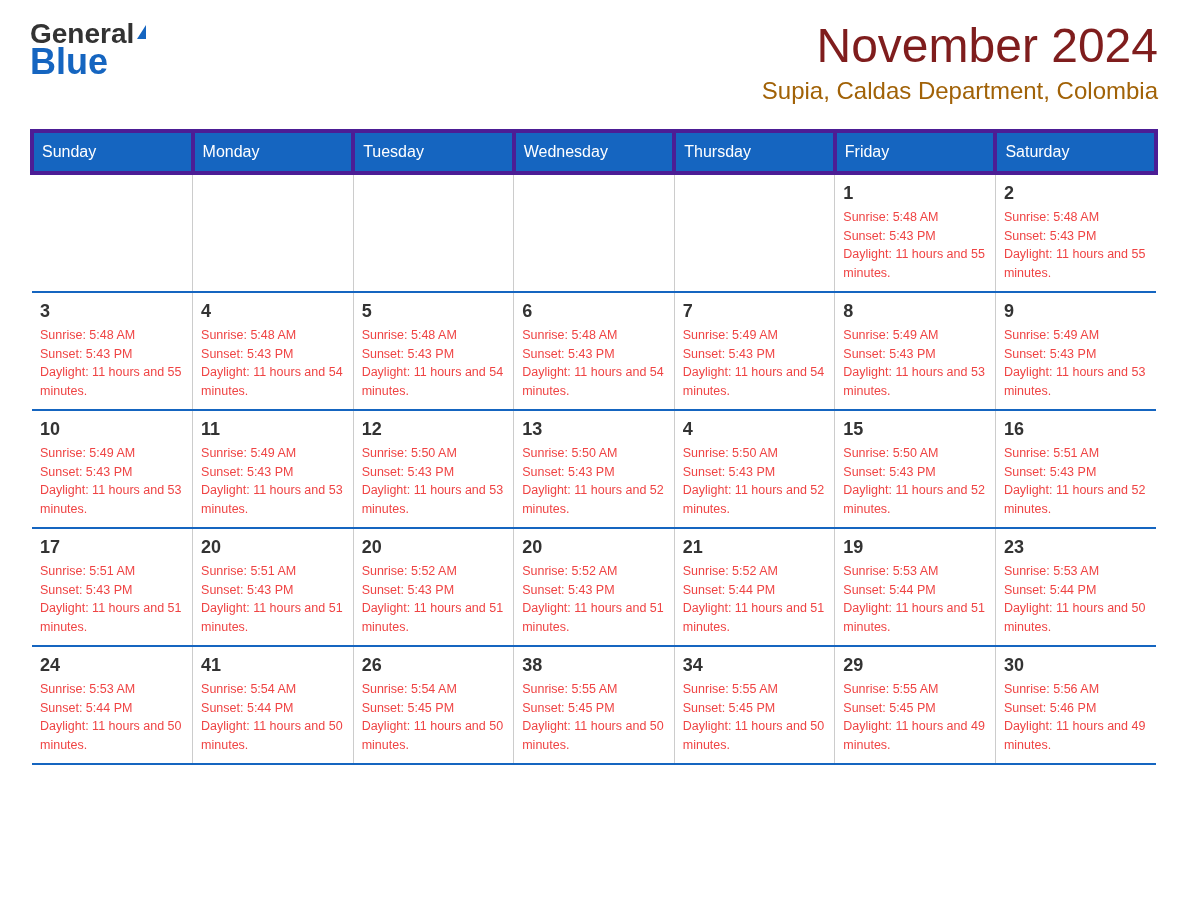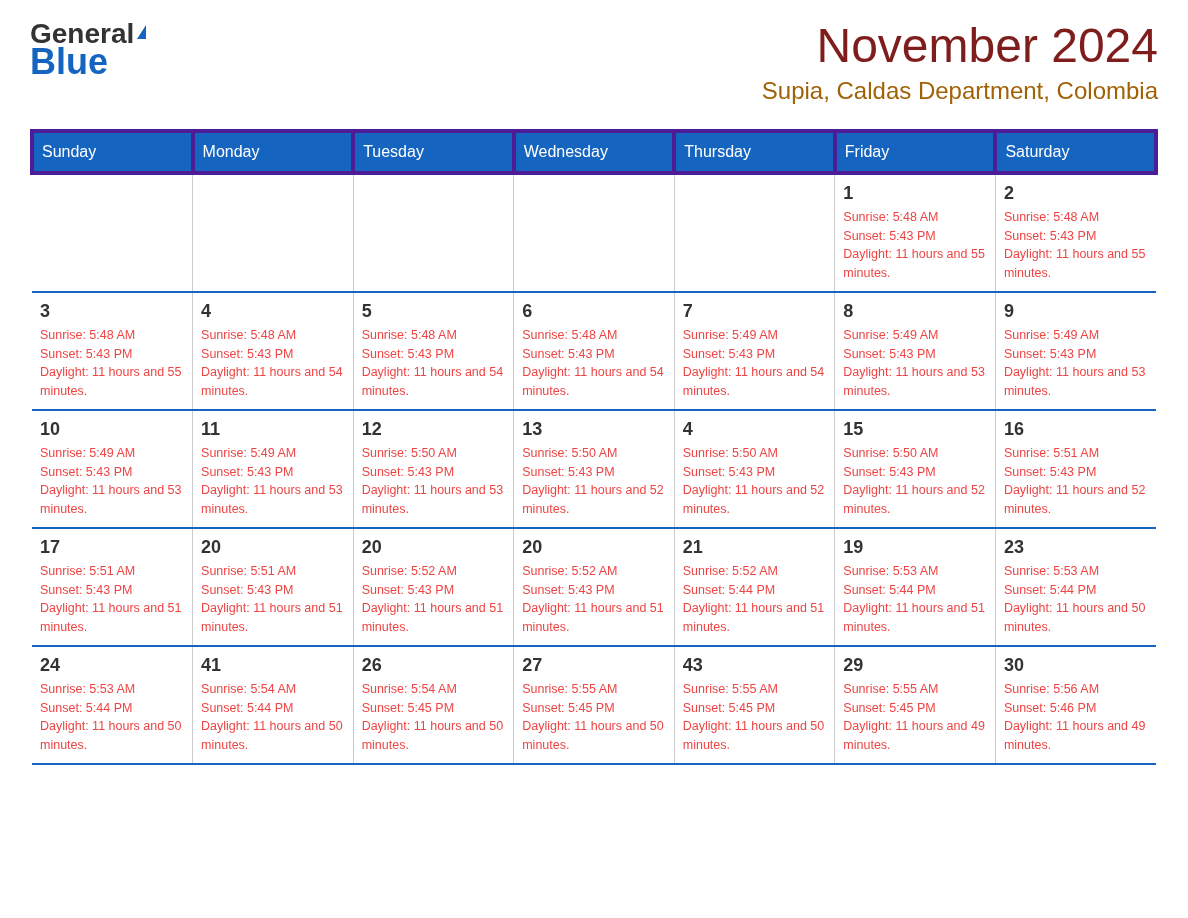--- a/index.html
+++ b/index.html
@@ -282,27 +282,27 @@
           Sunrise: 5:54 AM<br>Sunset: 5:44 PM<br>Daylight: 11 hours and 50 minutes.
         </div>
       </td>
         <td>
         <span class="day-num">26</span>
         <div class="day-info">
           Sunrise: 5:54 AM<br>Sunset: 5:45 PM<br>Daylight: 11 hours and 50 minutes.
         </div>
       </td>
         <td>
-        <span class="day-num">27</span>
+        <span class="day-num">38</span>
         <div class="day-info">
           Sunrise: 5:55 AM<br>Sunset: 5:45 PM<br>Daylight: 11 hours and 50 minutes.
         </div>
       </td>
         <td>
-        <span class="day-num">43</span>
+        <span class="day-num">34</span>
         <div class="day-info">
           Sunrise: 5:55 AM<br>Sunset: 5:45 PM<br>Daylight: 11 hours and 50 minutes.
         </div>
       </td>
         <td>
         <span class="day-num">29</span>
         <div class="day-info">
           Sunrise: 5:55 AM<br>Sunset: 5:45 PM<br>Daylight: 11 hours and 49 minutes.
         </div>
       </td>

